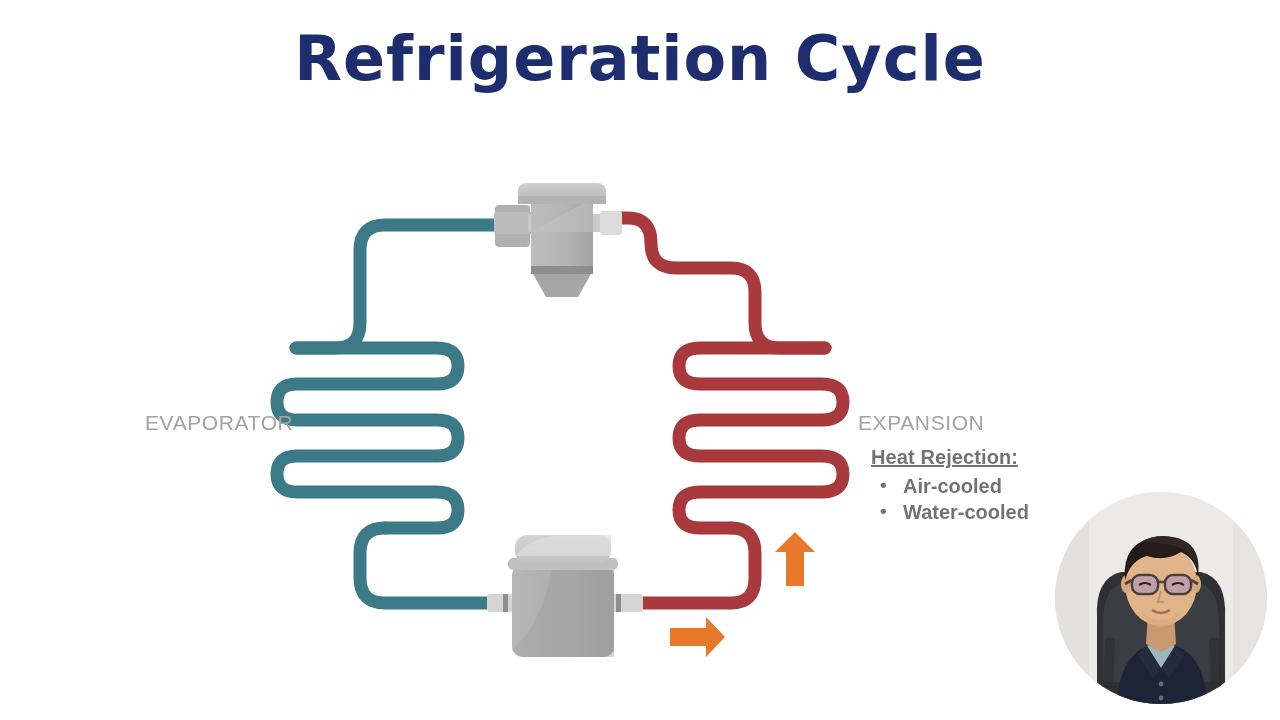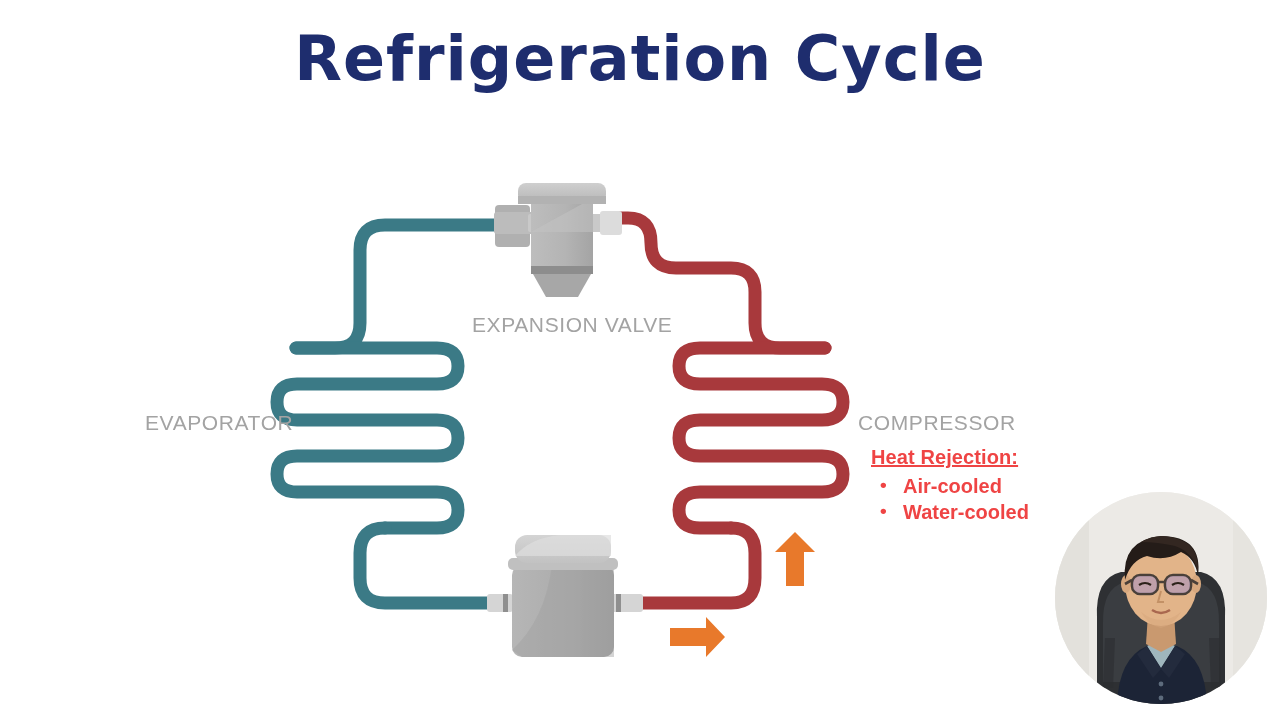--- a/index.html
+++ b/index.html
@@ -56,21 +56,21 @@
   #label-evaporator { left: 112px; top: 411px; margin-left: 33px; }
   #label-condenser  { left: 858px; top: 411px; }
   #label-expansion  { left: 472px; top: 313px; }
   #label-compressor { left: 491px; top: 498px; }
 
   
   #heat-note {
     position: absolute;
     left: 871px;
     top: 444px;
-    color: #ef4444;
+    color: #737373;
     font-family: "Liberation Sans", sans-serif;
     font-weight: bold;
     font-size: 20px;
     line-height: 1.33;
     white-space: nowrap;
   }
   #heat-note .heading {
     text-decoration: underline;
     display: block;
     letter-spacing: 0.1px;
@@ -207,22 +207,21 @@
 
     <g>
       <path d="M 670,628 L 706,628 L 706,617 L 725,637 L 706,657 L 706,646 L 670,646 Z" fill="#e8792b"></path>
     </g>
     <g>
       <path d="M 786,586 L 786,552 L 775,552 L 795,532 L 815,552 L 804,552 L 804,586 Z" fill="#e8792b"></path>
     </g>
   </svg>
 
   <div class="comp-label" id="label-evaporator">EVAPORATOR</div>
-  <div class="comp-label" id="label-condenser">COMPRESSOR</div>
-  <div class="comp-label" id="label-expansion">EXPANSION VALVE</div>
+  <div class="comp-label" id="label-condenser">EXPANSION</div>
 
   <div id="heat-note">
     <span class="heading">Heat Rejection:</span>
     <ul>
       <li>
         <span class="bullet">•</span>
         <span>Air-cooled</span>
       </li>
       <li>
         <span class="bullet">•</span>

